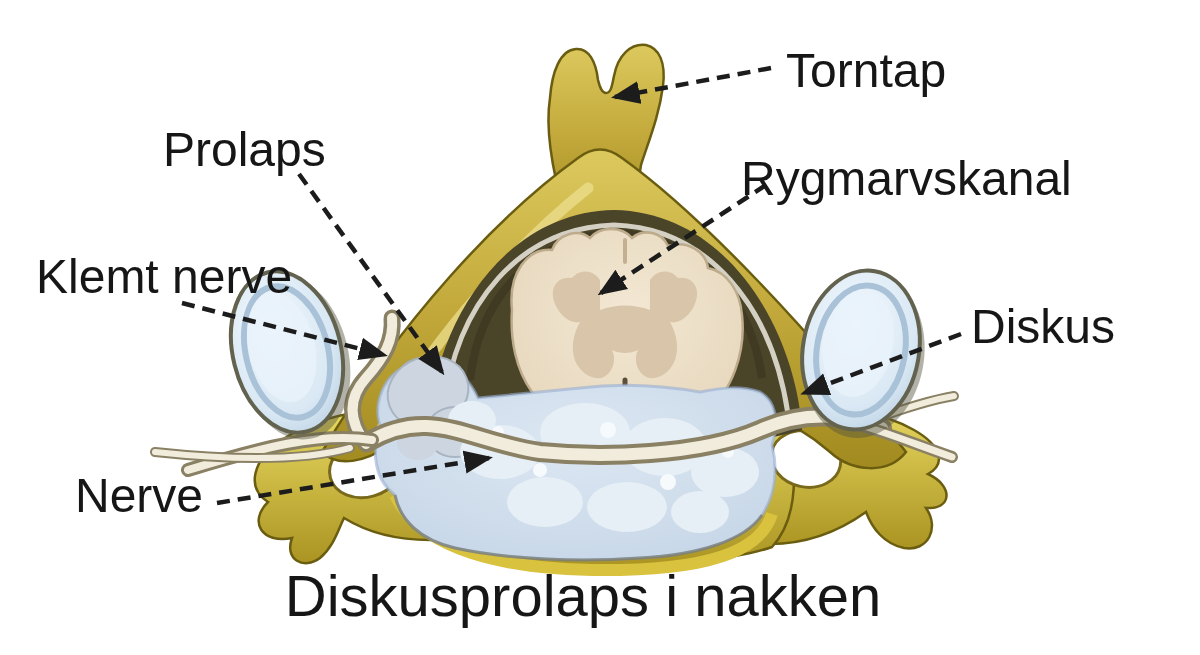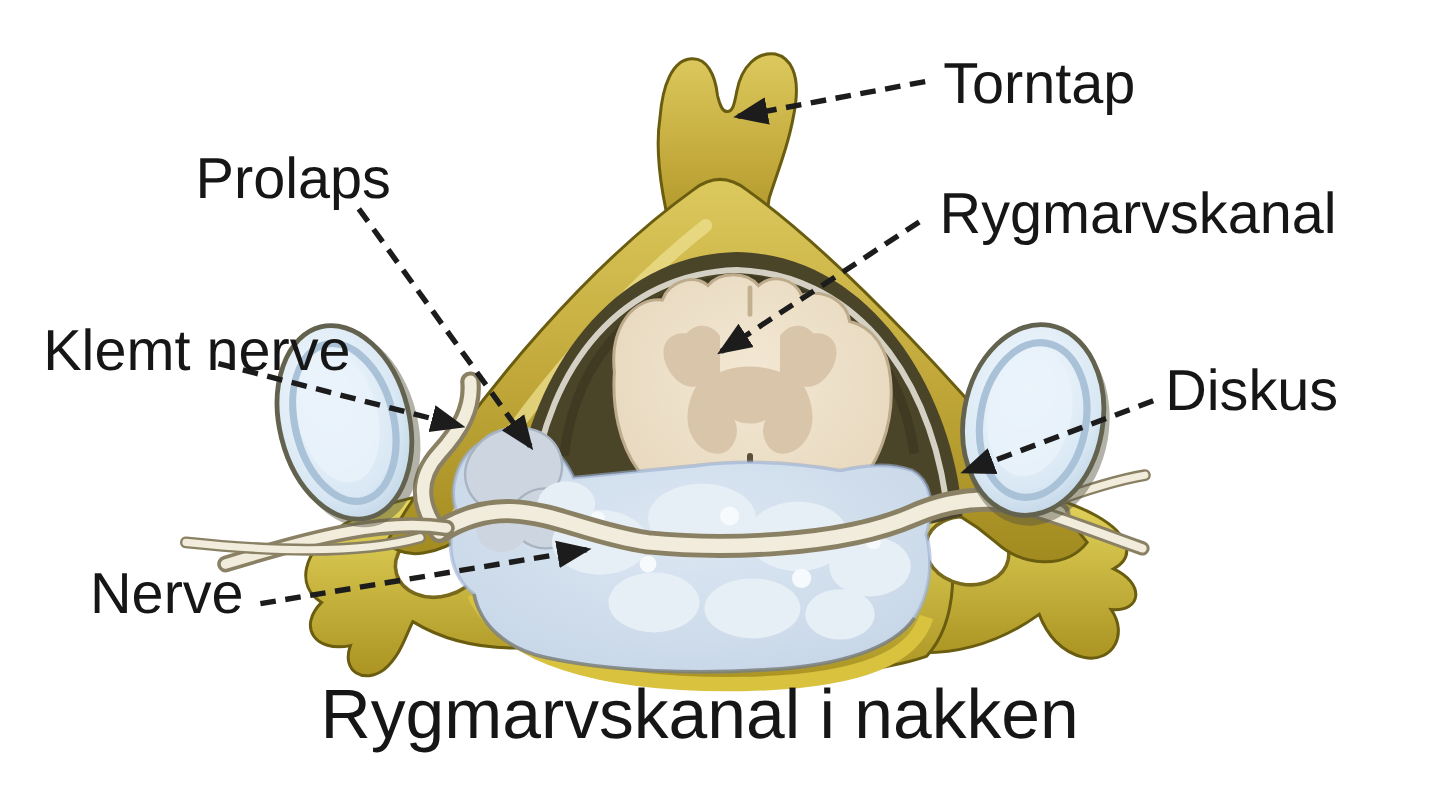--- a/index.html
+++ b/index.html
@@ -12,22 +12,22 @@
   .lbl{
     position:absolute;color:#161616;font-size:48px;line-height:1.02;
     white-space:nowrap;letter-spacing:0px;
   }
   .ttl{
     position:absolute;color:#161616;font-size:58px;line-height:1.0;white-space:nowrap;
     transform:translateX(-50%);
   }
   #lbl-torntap      {left:786px; top:47px;}
   #lbl-prolaps      {left:163px; top:126px;}
-  #lbl-rygmarvskanal{left:783px; top:155px;}
-  #lbl-klemt-nerve  {left:36px;  top:269px;}
+  #lbl-rygmarvskanal{left:741px; top:155px;}
+  #lbl-klemt-nerve  {left:36px;  top:253px;}
   #lbl-nerve        {left:971px; top:303px;}
   #lbl-diskus       {left:75px;  top:472px;}
   #fig-title        {left:583px; top:567px;}
 </style>
 </head>
 <body>
 
 <div class="stage">
 
   <svg class="illustration" viewBox="0 0 1200 655" aria-hidden="true">
@@ -192,15 +192,15 @@
       <line x1="217" y1="503" x2="489" y2="458" marker-end="url(#ah)"></line>
     </g>
   </svg>
 
   <div class="lbl" id="lbl-torntap">Torntap</div>
   <div class="lbl" id="lbl-prolaps">Prolaps</div>
   <div class="lbl" id="lbl-rygmarvskanal">Rygmarvskanal</div>
   <div class="lbl" id="lbl-klemt-nerve">Klemt nerve</div>
   <div class="lbl" id="lbl-nerve">Diskus</div>
   <div class="lbl" id="lbl-diskus">Nerve</div>
-  <div class="ttl" id="fig-title">Rygmarvskanal i nakken</div>
+  <div class="ttl" id="fig-title">Diskusprolaps i nakken</div>
 
 </div>
 
 </body></html>

